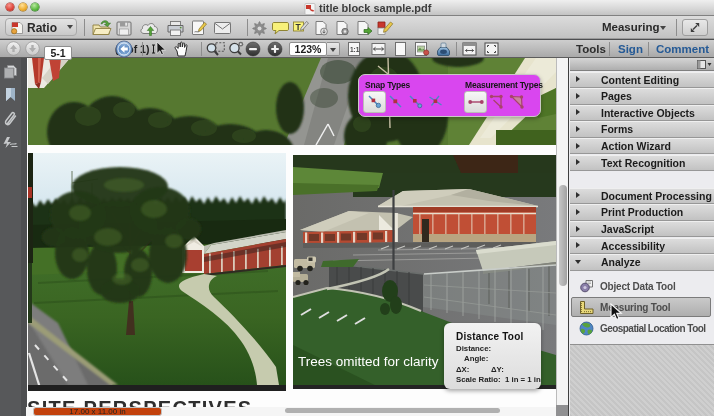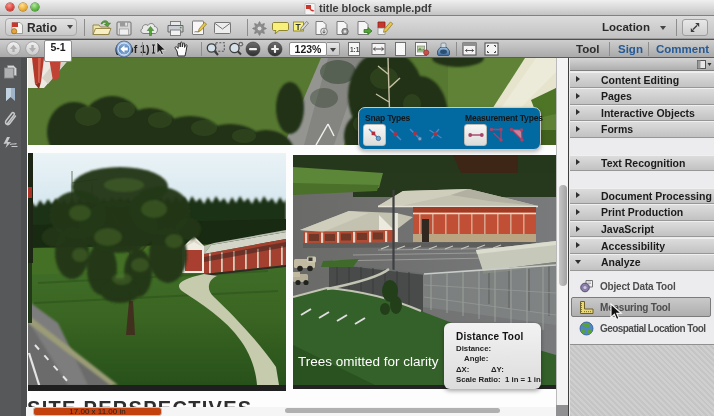--- a/index.html
+++ b/index.html
@@ -45,21 +45,21 @@
 #paneltop { position:absolute; left:1px; top:0; width:145px; height:14px; background:linear-gradient(#d8d8d8,#aeaeae); border-bottom:1px solid #7f7f7f; }
 .sect { position:absolute; left:1px; width:145px; height:16.6px; background:linear-gradient(#dedede,#c2c2c2); box-shadow:inset 0 1px 0 #efefef; border-bottom:1px solid #979797; font-size:10.5px; font-weight:700; color:#1b1b1b; line-height:16px; padding-left:31px; white-space:nowrap; }
 .sect .tri { position:absolute; left:6px; top:4.8px; width:0; height:0; border-left:4.5px solid #2e2e2e; border-top:3.2px solid transparent; border-bottom:3.2px solid transparent; }
 .sect.open .tri { border-left:3.2px solid transparent; border-right:3.2px solid transparent; border-top:4.5px solid #2e2e2e; border-bottom:none; top:6px; left:5px; }
 .tool-item { position:absolute; left:31px; font-size:10px; font-weight:700; letter-spacing:-.2px; color:#4d4d4d; white-space:nowrap; }
 #measursel { position:absolute; left:2px; top:240px; width:140px; height:19.5px; background:linear-gradient(#c9c9c9,#aeaeae); border:1px solid #7b7b7b; border-radius:2px; }
 #hatch { position:absolute; left:1px; top:286.5px; width:145px; height:72.5px; border-top:1px solid #909090;
   background:repeating-linear-gradient(45deg,#c5c5c5 0 2px,#cfcfcf 2px 4px); }
 
 
-#floatbar { position:absolute; left:358px; top:74px; width:183px; height:43px; background:#0369a1; border:1px solid #cac9c6; border-radius:7px; box-shadow:0 2px 4px rgba(0,0,0,.28); z-index:10;margin-top:33px; }
+#floatbar { position:absolute; left:358px; top:74px; width:183px; height:43px; background:#d946ef; border:1px solid #cac9c6; border-radius:7px; box-shadow:0 2px 4px rgba(0,0,0,.28); z-index:10; }
 #floatbar .lbl { position:absolute; top:4.5px; font-size:8.5px; font-weight:700; letter-spacing:-.2px; color:#161616; white-space:nowrap; }
 .selbox { position:absolute; top:16px; width:23px; height:22px; background:linear-gradient(#f7f7f7,#dcdcda); border:1px solid #bdbcb9; border-radius:3px; }
 
 
 #distpanel { position:absolute; left:444px; top:322.5px; width:97px; height:66.5px; white-space:nowrap; background:linear-gradient(#f2f2f2,#dcdcdc); border-radius:6px; box-shadow:0 2px 4px rgba(0,0,0,.35); font-size:8px; color:#111; z-index:11; }
 #distpanel b.t { position:absolute; left:12px; top:8px; font-size:10px; letter-spacing:.2px; }
 #distpanel span { position:absolute; font-weight:700; color:#222; white-space:nowrap; font-size:7.8px; }
 </style>
 </head>
 <body>
@@ -350,20 +350,21 @@
     <div id="hthumb"></div>
   </div>
   <div id="scrollcorner"></div>
 
   <div id="panel">
     <div id="paneltop"></div>
     <div class="sect" style="top:14.5px;">Content Editing<span class="tri"></span></div>
     <div class="sect" style="top:47.7px;">Interactive Objects<span class="tri"></span></div>
     <div class="sect" style="top:31.1px;">Pages<span class="tri"></span></div>
     <div class="sect" style="top:64.3px;">Forms<span class="tri"></span></div>
+    <div class="sect" style="top:80.9px;">Action Wizard<span class="tri"></span></div>
     <div class="sect" style="top:97.5px;">Text Recognition<span class="tri"></span></div>
     <div class="sect" style="top:130.7px;">Document Processing<span class="tri"></span></div>
     <div class="sect" style="top:147.3px;">Print Production<span class="tri"></span></div>
     <div class="sect" style="top:163.9px;">JavaScript<span class="tri"></span></div>
     <div class="sect" style="top:180.5px;">Accessibility<span class="tri"></span></div>
     <div class="sect open" style="top:197.1px;">Analyze<span class="tri"></span></div>
     <div id="measursel"></div>
     <div class="tool-item" style="top:224px;">Object Data Tool</div>
     <div class="tool-item" style="top:244.5px;">Measuring Tool</div>
     <div class="tool-item" style="top:265.5px; letter-spacing:-.55px;">Geospatial Location Tool</div>
@@ -544,21 +545,21 @@
       <path d="M3 1.5 L10 1.5 L13 4.5 L13 14.5 L3 14.5 Z" fill="#f6f6f6" stroke="#7b7b7b" stroke-width="1"></path>
       <path d="M9 9.5 L13 9.5 L13 7.5 L17 11 L13 14.5 L13 12.5 L9 12.5 Z" fill="#53a336" stroke="#2e6b1e" stroke-width="0.7"></path>
     </svg>
 
     <svg class="abs" style="left:376px; top:3.5px;" width="18" height="17" viewBox="0 0 18 17">
       <path d="M2 2 L9 2 L9 8 L2 8 Z" fill="#c8372c" stroke="#8a2018" stroke-width="0.8"></path>
       <path d="M2 8 L9 8 L9 14.5 L2 14.5 Z" fill="#f2f2f2" stroke="#8a8a8a" stroke-width="0.8"></path>
       <path d="M8 9.5 L14.5 2 L16.8 3.8 L10.5 11.3 L7.5 12.3 Z" fill="#e8c84a" stroke="#8a7226" stroke-width="0.7"></path>
     </svg>
 
-    <span class="tbtxt" style="left:602px; top:5px; font-size:11.5px; color:#2a2a2a;">Location</span>
+    <span class="tbtxt" style="left:602px; top:5px; font-size:11.5px; color:#2a2a2a;">Measuring</span>
     <span class="abs" style="left:660px; top:10px; width:0; height:0; border-left:3.5px solid transparent; border-right:3.5px solid transparent; border-top:4.5px solid #444;"></span>
     <div class="vdiv" style="left:676px; top:3px; height:17px;"></div>
     <div class="abs" style="left:682px; top:2.5px; width:26px; height:17px; border:1px solid #9d9d9d; border-radius:3px; background:linear-gradient(#e8e8e8,#cfcfcf);">
       <svg width="24" height="15" viewBox="0 0 24 15">
         <path d="M10 9.5 L14 5.5" stroke="#3c3c3c" stroke-width="1.5"></path>
         <polygon points="16.2,3 12.2,3 16.2,7" fill="#3c3c3c"></polygon>
         <polygon points="7.8,12 7.8,8 11.8,12" fill="#3c3c3c"></polygon>
       </svg>
     </div>
   </div>
@@ -577,21 +578,21 @@
     <svg class="abs" style="left:25px; top:1px;" width="15" height="15" viewBox="0 0 15 15">
       <circle cx="7.5" cy="7.5" r="6.8" fill="url(#gcirc2)" stroke="#9a9a9a" stroke-width="0.8"></circle>
       <defs>
           <linearGradient id="gcirc2" x1="0" y1="0" x2="0" y2="1">
             <stop offset="0" stop-color="#f2f2f2"></stop>
             <stop offset="1" stop-color="#cacaca"></stop>
           </linearGradient>
         </defs>
       <path d="M7.5 11.2 L11 7 L8.7 7 L8.7 4 L6.3 4 L6.3 7 L4 7 Z" fill="#aeaeae"></path>
     </svg>
-    <div class="tfield" style="left:44px; top:0; width:28px; height:22px; line-height:13px;">5-1</div>
+    <div class="tfield" style="left:44px; top:6px; width:28px; height:14px; line-height:13px;">5-1</div>
     <span class="tbtxt" style="left:78px; top:3px; font-size:10.5px;margin-left:37px;">(1 of 1)</span>
 
     <svg class="abs" style="left:115px; top:0px;" width="18" height="18" viewBox="0 0 18 18">
       <circle cx="9" cy="9" r="8" fill="url(#gblue)" stroke="#4a5f86 " stroke-width="0.8"></circle>
       <defs>
           <linearGradient id="gblue" x1="0" y1="0" x2="0" y2="1">
             <stop offset="0" stop-color="#a8c4e4"></stop>
             <stop offset=".5" stop-color="#5585c0"></stop>
             <stop offset="1" stop-color="#94b8dc"></stop>
           </linearGradient>
@@ -687,20 +688,20 @@
     <svg class="abs" style="left:461px; top:1px;" width="17" height="16" viewBox="0 0 17 16">
       <rect x="2" y="2" width="13" height="12" fill="#f4f4f4" stroke="#555" stroke-width="1.1"></rect>
       <rect x="2" y="2" width="13" height="3" fill="#8f8f8f"></rect>
       <path d="M4.5 9.5 L12.5 9.5 M4.5 9.5 L6.2 8.2 M4.5 9.5 L6.2 10.8 M12.5 9.5 L10.8 8.2 M12.5 9.5 L10.8 10.8" stroke="#444" stroke-width="0.9" fill="none"></path>
     </svg>
 
     <svg class="abs" style="left:483px; top:1px;" width="17" height="16" viewBox="0 0 17 16">
       <rect x="2" y="2" width="13" height="12" fill="#f4f4f4" stroke="#555" stroke-width="1.1"></rect>
       <path d="M4.5 6 L4.5 4.5 L6 4.5 M11 4.5 L12.5 4.5 L12.5 6 M12.5 10 L12.5 11.5 L11 11.5 M6 11.5 L4.5 11.5 L4.5 10" stroke="#444" stroke-width="1" fill="none"></path>
     </svg>
-    <span class="tbtxt" style="left:576px; top:2.5px; font-size:11.5px; color:#2d2d2d;">Tool</span>
+    <span class="tbtxt" style="left:576px; top:2.5px; font-size:11.5px; color:#2d2d2d;">Tools</span>
     <div class="vdiv" style="left:609px; top:2px; height:14px;"></div>
     <span class="tbtxt" style="left:618px; top:2.5px; font-size:11.5px; color:#255a96;text-align:right;">Sign</span>
     <div class="vdiv" style="left:648px; top:2px; height:14px;"></div>
     <span class="tbtxt" style="left:656px; top:2.5px; font-size:11.5px; color:#255a96;">Comment</span>
   </div>
 
 </div>
 
 </body></html>

